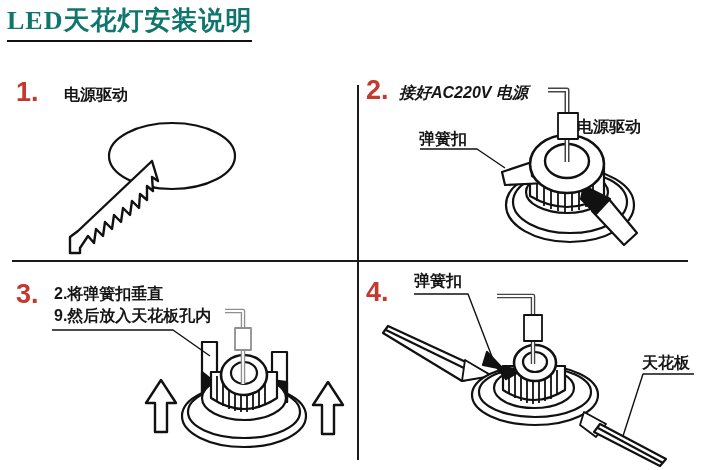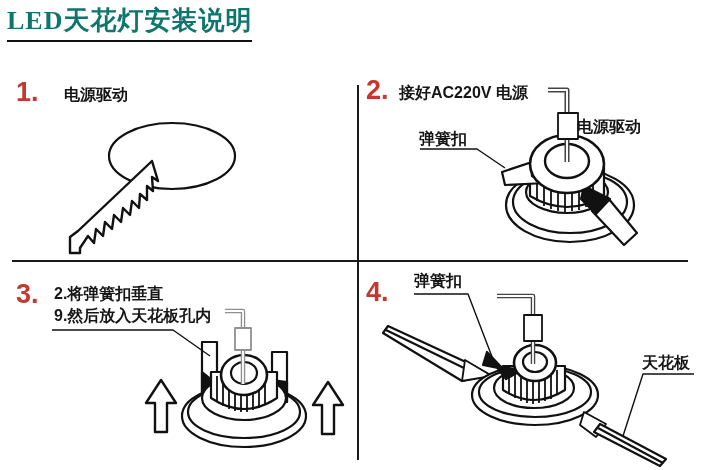--- a/index.html
+++ b/index.html
@@ -83,21 +83,21 @@
 
       <path d="M548,90 L567,90 L567,162" stroke="#444" stroke-width="5"></path>
       <path d="M548,90 L567,90 L567,162" stroke="#fff" stroke-width="2"></path>
 
       <rect x="558" y="113" width="20" height="26" fill="#fff" stroke-width="1.8"></rect>
 
       <path d="M420,149 L477,149 L505,168" stroke-width="1.4"></path>
     </svg>
   </div>
   <div class="abs step-num" style="left:366px;top:77px;">2.</div>
-  <div class="abs instr" style="left:399px;top:83px;">接好AC220V 电源</div>
+  <div class="abs instr" style="left:399px;top:83px;font-style:italic;">接好AC220V 电源</div>
   <div class="abs lbl" style="left:419px;top:129px;">弹簧扣</div>
   <div class="abs lbl" style="left:577px;top:117px;">电源驱动</div>
 
   <div class="abs" style="left:0;top:261px;width:358px;height:209px;">
     <svg width="358" height="209" viewBox="0 261 358 209" fill="none" stroke="#111" stroke-width="2.2" stroke-linejoin="round">
 
       <ellipse cx="244" cy="416" rx="62" ry="31" fill="#fff"></ellipse>
       <ellipse cx="244" cy="412" rx="56" ry="26" fill="#fff"></ellipse>
 
       <rect x="202" y="342" width="15" height="52" fill="#fff"></rect>

